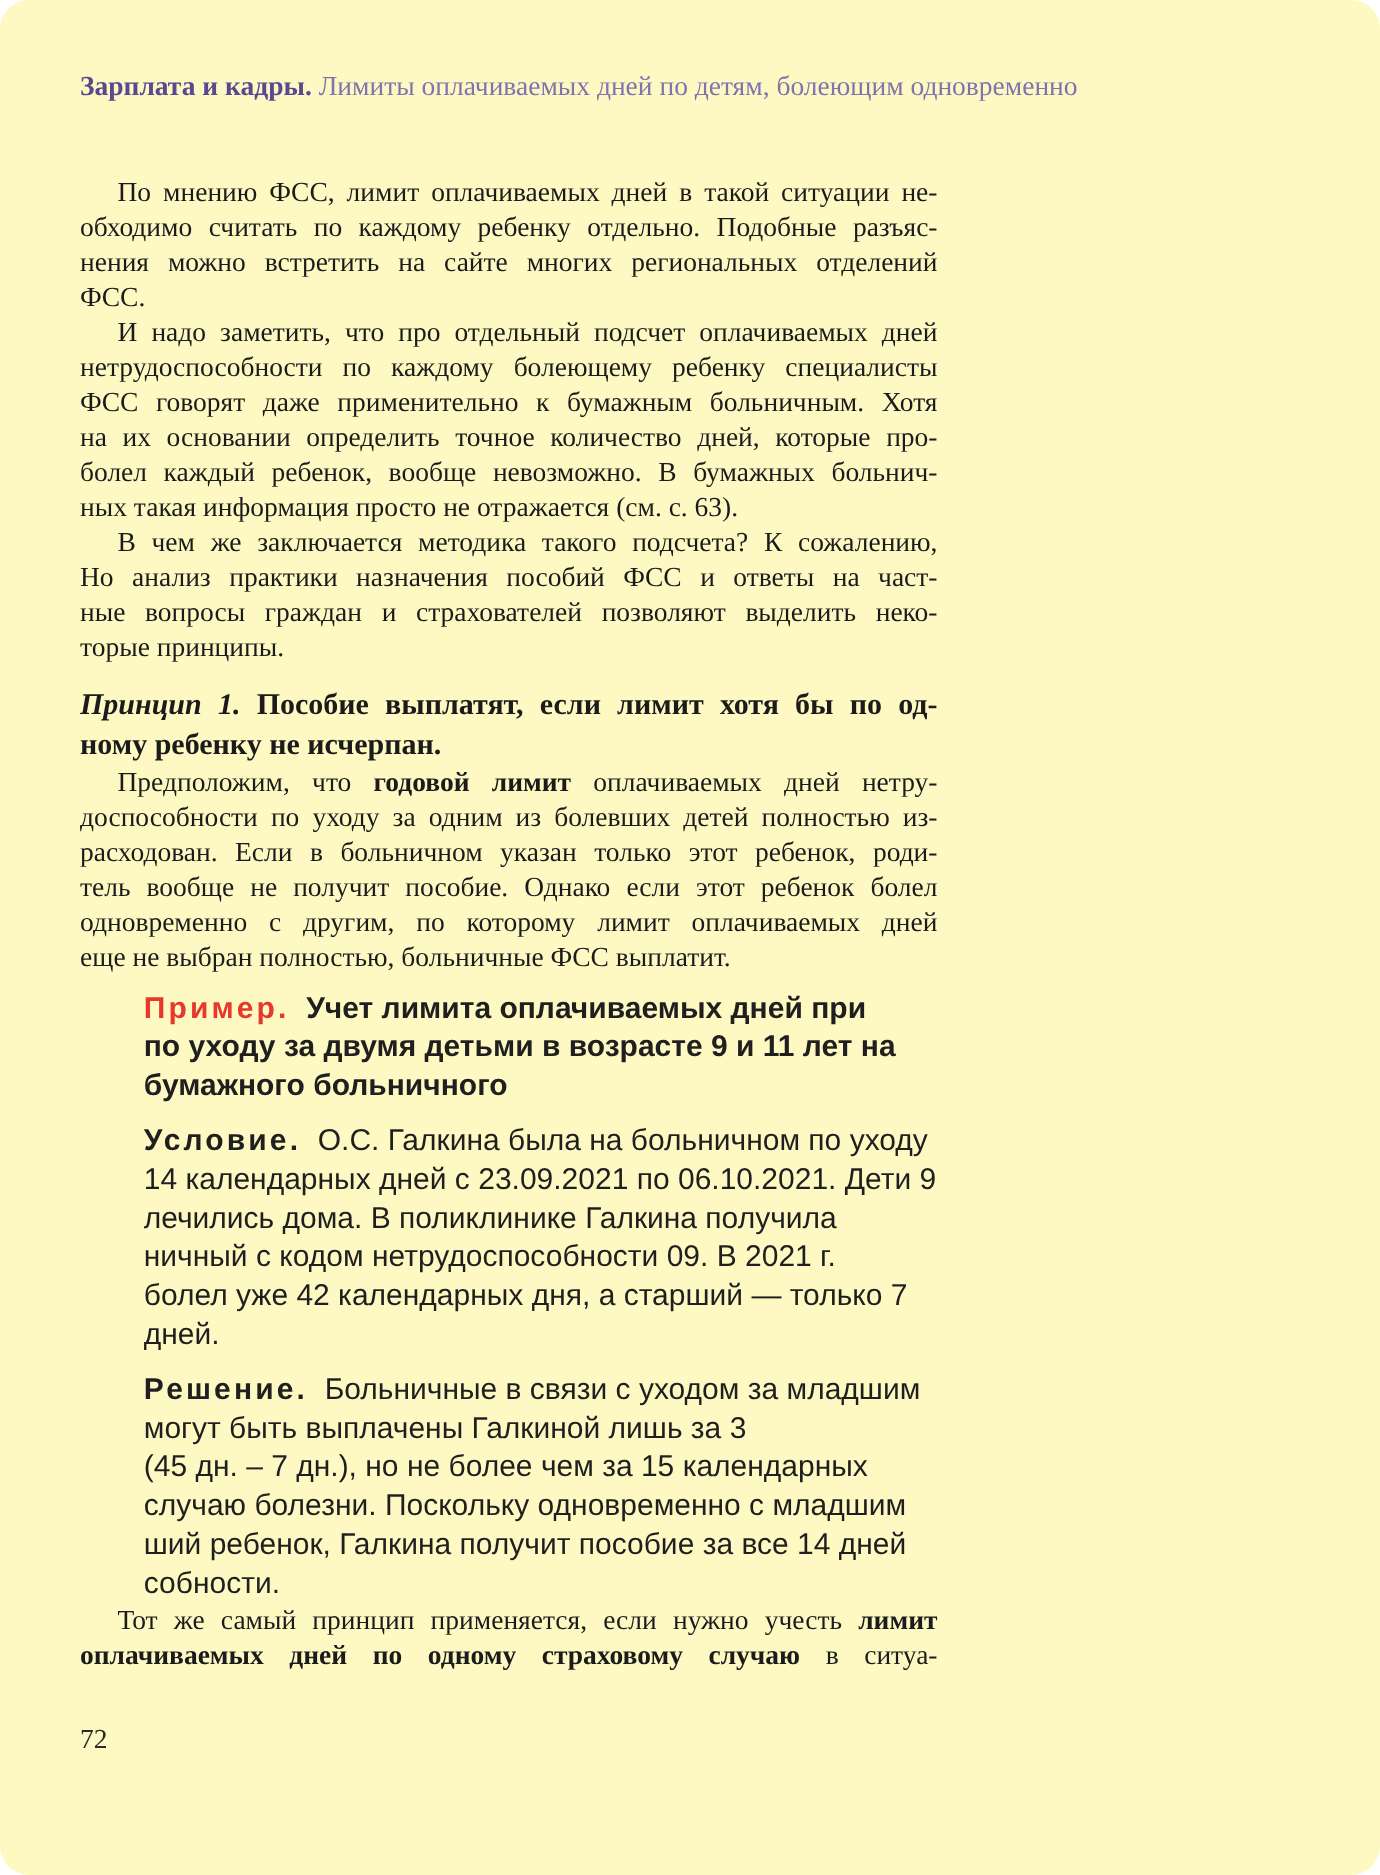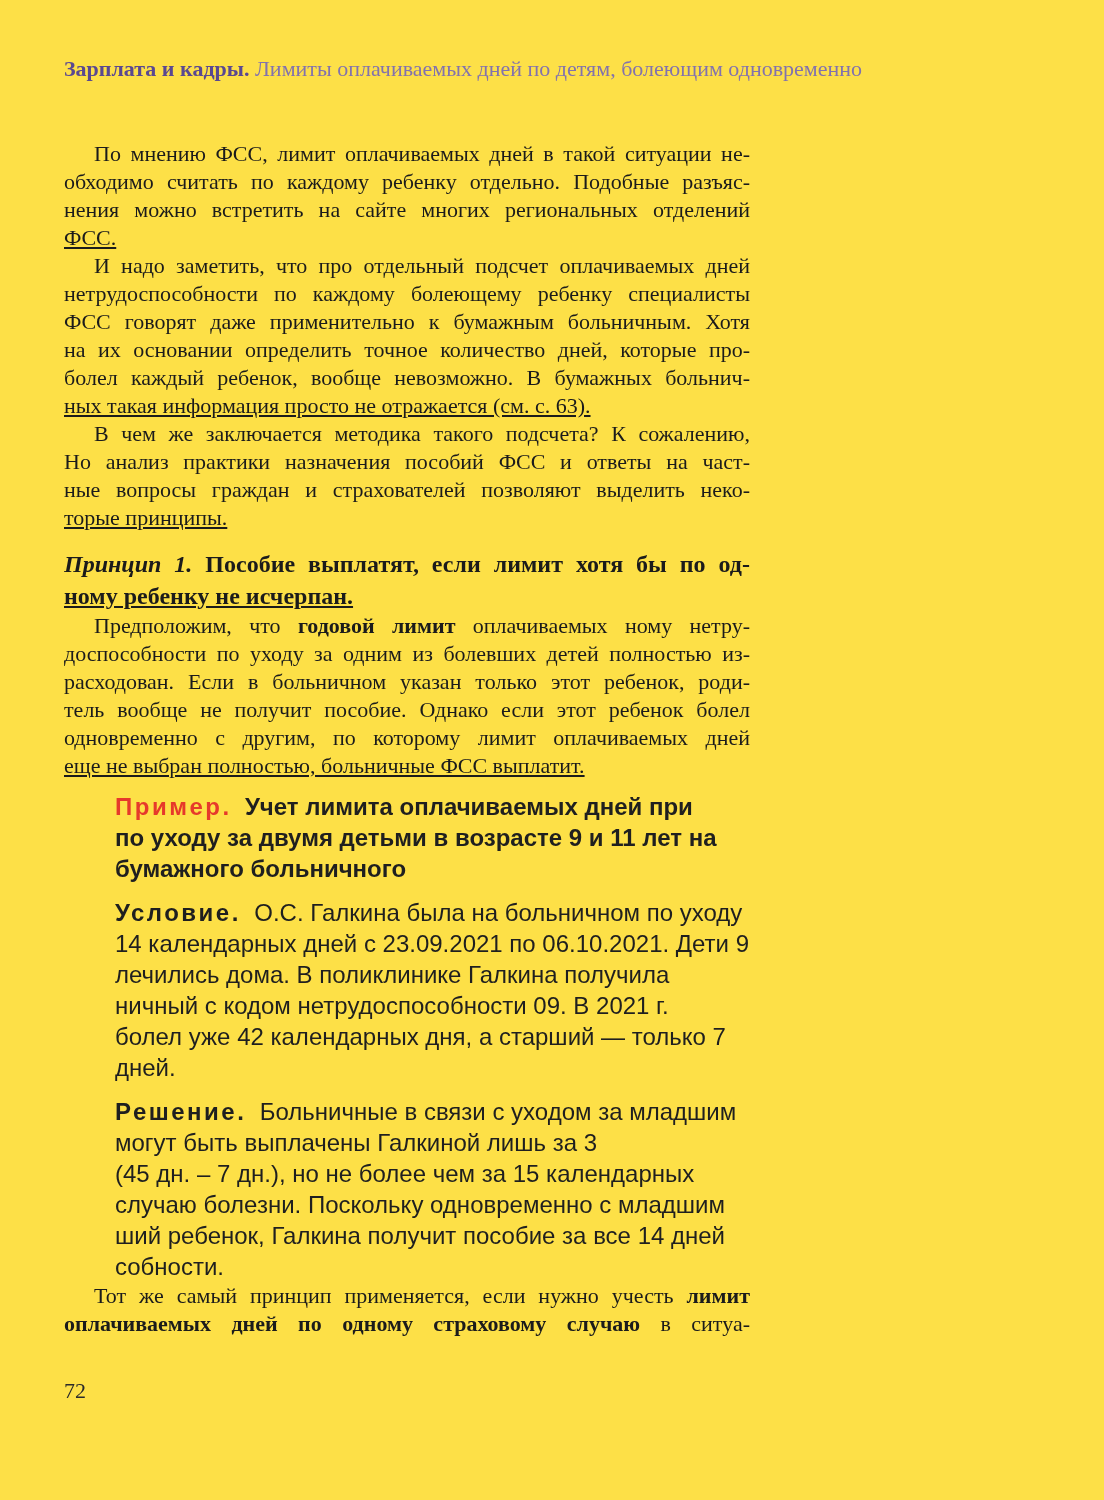--- a/index.html
+++ b/index.html
@@ -1,45 +1,46 @@
 <!DOCTYPE html>
 <html lang="ru" style="--purple-dark: #5a4891; --purple-light: #8272ae; --red: #e6392b;"><head>
 <meta charset="utf-8">
 <style>
   html, body { margin: 0; padding: 0; background: #ffffff; }
   .page {
     position: relative;
     width: 1104px;
     height: 1500px;
     box-sizing: border-box;
-    background: #fde047;
+    background: #fef9c3;
     padding: 55px 354px 0 64px;
     overflow: hidden;
     font-family: "Liberation Serif", serif;
     color: #1b1b1b;
+    border-radius: 23px;
   }
   .header {
     font-size: 22px;
     line-height: 28px;
     margin-bottom: 57px;
     white-space: nowrap;
   }
   .header .sect { font-weight: bold; color: var(--purple-dark, #5a4891); }
   .header .titl { color: var(--purple-light, #8272ae); }
 
   .block { margin: 0; }
   .block .line {
     height: 28px;
     line-height: 28px;
     font-size: 22px;
     overflow: hidden;
     white-space: pre-wrap;
   }
   .jline { text-align: justify; text-align-last: justify; }
-  .jlast { text-align-last: left; text-decoration: underline; }
+  .jlast { text-align-last: left; }
   .indent .line:first-child { text-indent: 30px; }
 
   .kind-heading { margin-top: 16px; }
   .kind-heading .line { height: 32px; line-height: 32px; font-size: 24px; font-weight: bold; }
 
   .kind-example-head, .kind-example-para {
     padding-left: 51px;
     font-family: "Liberation Sans", sans-serif;
     color: #1f1f1f;
   }
@@ -90,21 +91,21 @@
         <div class="line jline"><span>В чем же заключается методика такого подсчета? К сожалению,</span></div>
         <div class="line jline"><span>Но анализ практики назначения пособий ФСС и ответы на част-</span></div>
         <div class="line jline"><span>ные вопросы граждан и страхователей позволяют выделить неко-</span></div>
         <div class="line jline jlast"><span>торые принципы.</span></div>
       </div>
       <div class="block kind-heading">
         <div class="line jline"><span class="seg-bi">Принцип 1.</span><span> </span><span class="seg-b">Пособие выплатят, если лимит хотя бы по од-</span></div>
         <div class="line jline jlast"><span class="seg-b">ному ребенку не исчерпан.</span></div>
       </div>
       <div class="block kind-body indent">
-        <div class="line jline"><span>Предположим, что </span><span class="seg-b">годовой лимит</span><span> оплачиваемых ному нетру-</span></div>
+        <div class="line jline"><span>Предположим, что </span><span class="seg-b">годовой лимит</span><span> оплачиваемых дней нетру-</span></div>
         <div class="line jline"><span>доспособности по уходу за одним из болевших детей полностью из-</span></div>
         <div class="line jline"><span>расходован. Если в больничном указан только этот ребенок, роди-</span></div>
         <div class="line jline"><span>тель вообще не получит пособие. Однако если этот ребенок болел</span></div>
         <div class="line jline"><span>одновременно с другим, по которому лимит оплачиваемых дней</span></div>
         <div class="line jline jlast"><span>еще не выбран полностью, больничные ФСС выплатит.</span></div>
       </div>
       <div class="block kind-example-head">
         <div class="line"><span class="seg-red seg-ls">Пример.</span><span>  </span><span class="seg-b">Учет лимита оплачиваемых дней при расчете пособия</span></div>
         <div class="line"><span class="seg-b">по уходу за двумя детьми в возрасте 9 и 11 лет на основании</span></div>
         <div class="line"><span class="seg-b">бумажного больничного</span></div>

